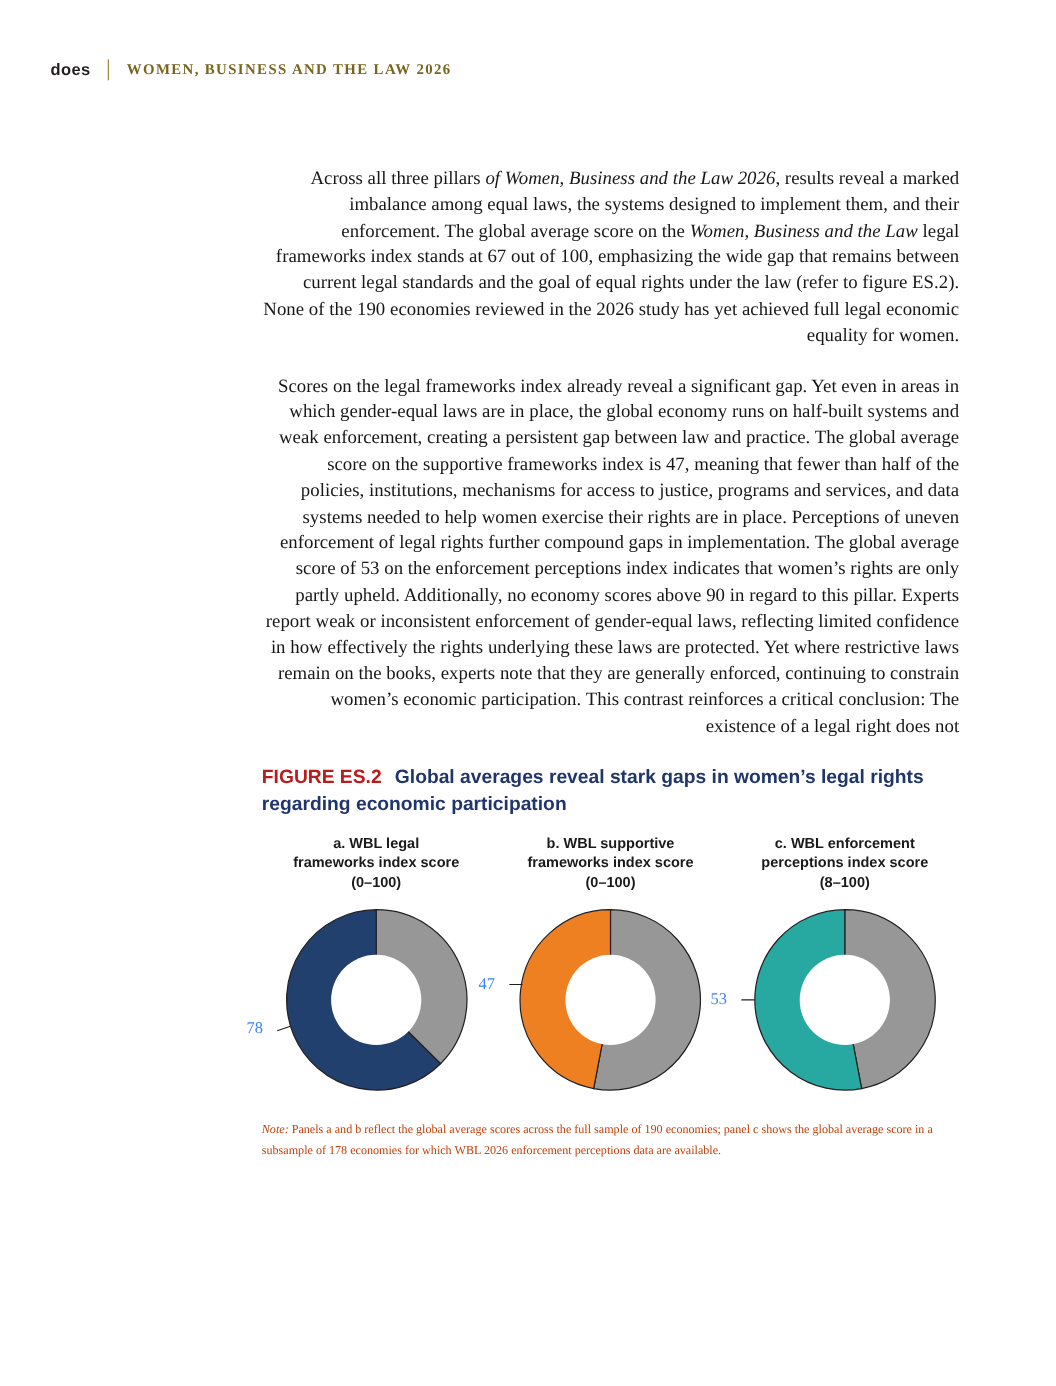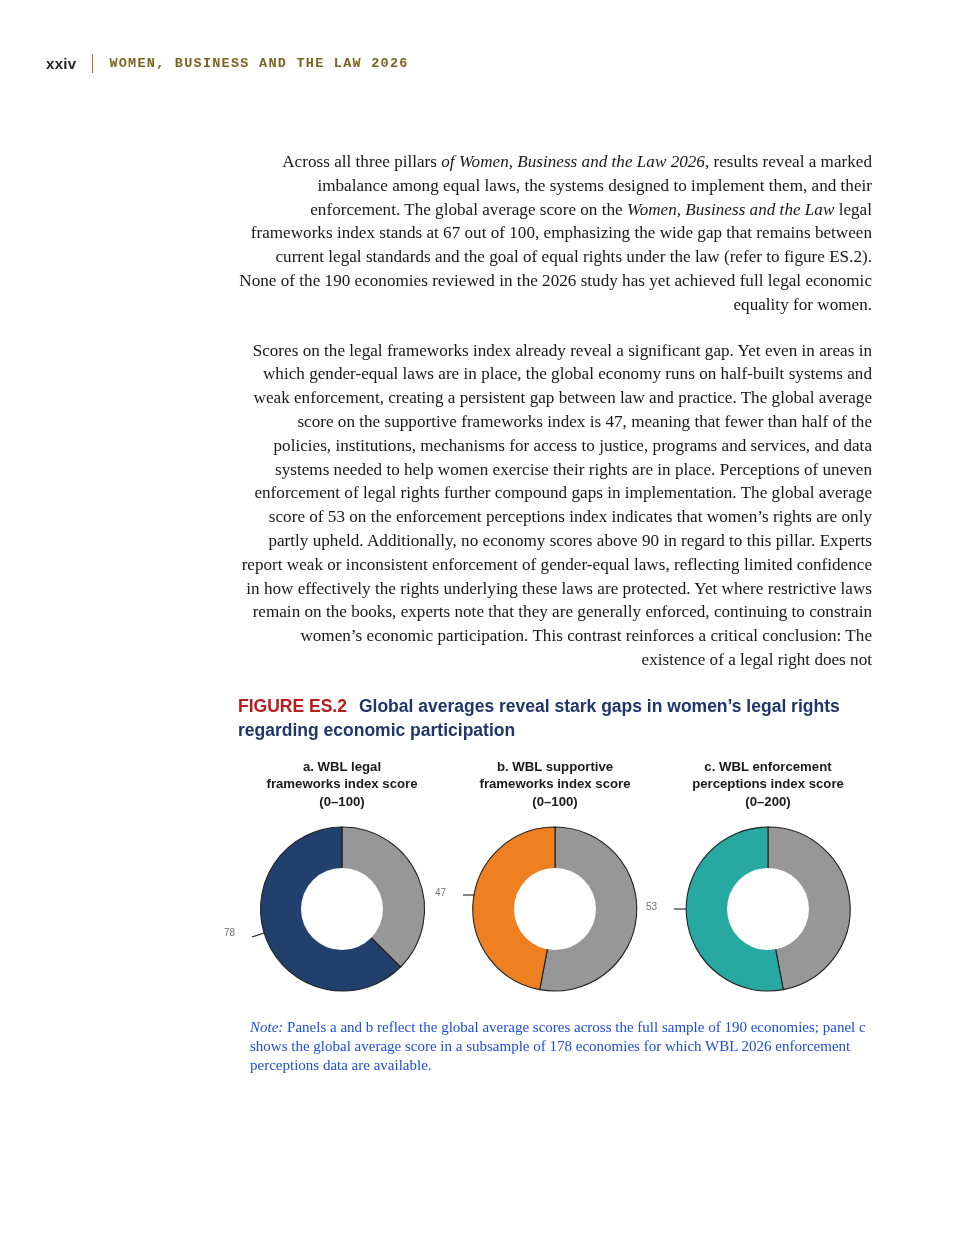--- a/index.html
+++ b/index.html
@@ -33,21 +33,21 @@
     letter-spacing: 0.3px;
     color: #231f20;
   }
   .head-rule {
     width: 1px;
     height: 19px;
     background: #9a7b2e;
     margin: 0 16px;
   }
   .head-title {
-    font-family: Liberation Mono, monospace;
+    font-family: Liberation Serif, serif;
     font-weight: bold;
     font-size: 13.5px;
     letter-spacing: 1.25px;
     color: #7a6420;
   }
 
   
   .column {
     position: absolute;
     left: 238px;
@@ -116,50 +116,50 @@
   .donut-wrap {
     position: relative;
     width: 208px;
     height: 185px;
     margin-top: 6px;
   }
   .donut-svg { display: block; }
 
   .value-tag {
     position: absolute;
-    font-family: Liberation Sans, sans-serif;
-    font-size: 10px;
-    color: #737373;
+    font-family: Liberation Serif, serif;
+    font-size: 15px;
+    color: #3b82f6;
     white-space: nowrap;
   }
 
   
   .source-note {
     margin-top: 16px;
     width: 648px;
   }
   .src-line {
     margin: 0 0 12px 0;
     font-size: 13.3px;
     line-height: 18px;
     color: #1a1a1a;
   }
   .note-line {
-    margin: 12px;
-    font-size: 15px;
+    margin: 0;
+    font-size: 11px;
     line-height: 19px;
-    color: #1d4ed8;
+    color: #c2410c;
   }
   .lead-it { font-style: italic; }
 </style>
 </head>
 <body>
 
 <div class="running-head">
-  <span class="folio">xxiv</span>
+  <span class="folio">does</span>
   <span class="head-rule"></span>
   <span class="head-title">WOMEN, BUSINESS AND THE LAW 2026</span>
 </div>
 
 <div class="column">
 
 
   <p class="body-par">
     <span>Across all three pillars </span><em>of Women, Business and the Law 2026</em><span>, results reveal a marked imbalance among equal laws, the systems designed to implement them, and their enforcement. The global average score on the </span><em>Women, Business and the Law</em><span> legal frameworks index stands at 67 out of 100, emphasizing the wide gap that remains between current legal standards and the goal of equal rights under the law (refer to figure ES.2). None of the 190 economies reviewed in the 2026 study has yet achieved full legal economic equality for women.</span>
   </p>
@@ -204,21 +204,21 @@
             <circle cx="104" cy="92" r="41" fill="#ffffff"></circle>
             <line x1="12" y1="78" x2="24" y2="78" stroke="#231f20" stroke-width="1.1"></line>
           </svg>
           <span class="value-tag" style="left:-16px; top:70px;">47</span>
         </div>
       </div>
 
       <div class="panel">
         <div class="panel-title">c. WBL enforcement
 perceptions index score
-(0–200)</div>
+(8–100)</div>
         <div class="donut-wrap">
           <svg class="donut-svg" width="208" height="185" viewBox="0 0 208 185">
 
             <path d="M 104 10 A 82 82 0 0 1 119.3 172.6 L 104 92 Z" fill="#979797" stroke="#231f20" stroke-width="1.1"></path>
 
             <path d="M 104 10 A 82 82 0 1 0 119.3 172.6 L 104 92 Z" fill="#27A8A0" stroke="#231f20" stroke-width="1.1"></path>
             <circle cx="104" cy="92" r="41" fill="#ffffff"></circle>
             <line x1="10" y1="92" x2="22" y2="92" stroke="#231f20" stroke-width="1.1"></line>
           </svg>
           <span class="value-tag" style="left:-18px; top:84px;">53</span>

